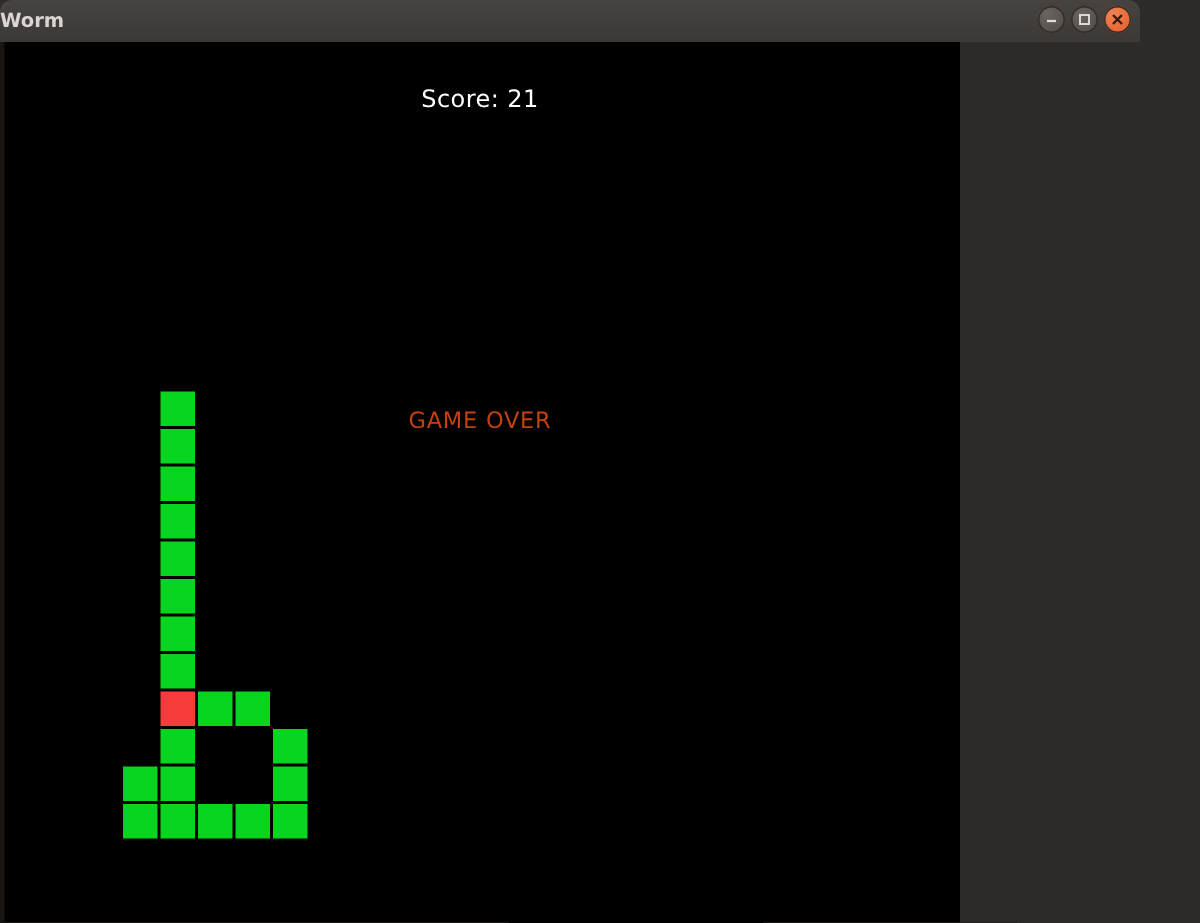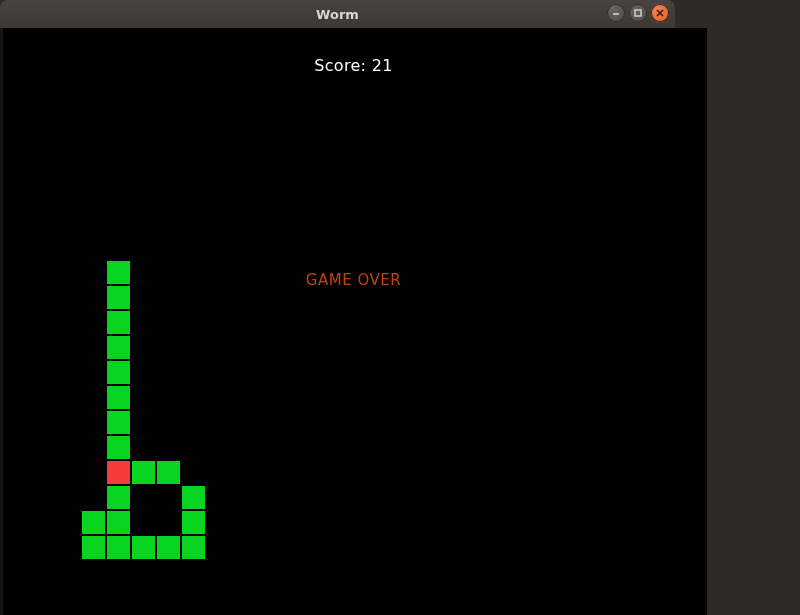--- a/index.html
+++ b/index.html
@@ -1,33 +1,33 @@
 <!DOCTYPE html>
 <html><head>
 <meta charset="utf-8">
 <style>
   html,body{margin:0;padding:0;width:800px;height:615px;background:#2e2a28;font-family:"DejaVu Sans","Ubuntu",sans-serif;overflow:hidden;}
   
   .titlebar{
     position:relative;
-    width:675px;height:28px;
+    width:760px;height:28px;
     background:linear-gradient(to bottom,#474341 0%,#3c3836 100%);
-    display:flex;align-items:center;justify-content:center;
+    display:flex;align-items:center;
     border-top-left-radius:8px;border-top-right-radius:8px;
   }
   .titlebar .title{color:#d9d5d2;font-size:13px;font-weight:bold;}
   .win-controls{position:absolute;right:6px;top:4px;display:flex;gap:4px;}
   .win-btn{width:18px;height:18px;border-radius:9px;display:flex;align-items:center;justify-content:center;
     background:radial-gradient(circle at 35% 30%,#6a6460,#4f4945);box-shadow:inset 0 0 0 1px #302b28;}
   .win-btn svg{display:block}
   .win-btn.close{background:radial-gradient(circle at 35% 30%,#f08454,#e55a25);}
   
   .stage{
     position:relative;
-    width:707px;height:587px;
+    width:640px;height:587px;
     background:#000;
     overflow:hidden;
   }
   .score{
     position:absolute;left:0;right:0;top:28px;text-align:center;
     color:#fff;font-size:16px;letter-spacing:.3px;
   }
   .gameover{
     position:absolute;left:0;right:0;top:243px;text-align:center;
     color:#c2410c;font-size:15px;letter-spacing:.5px;

